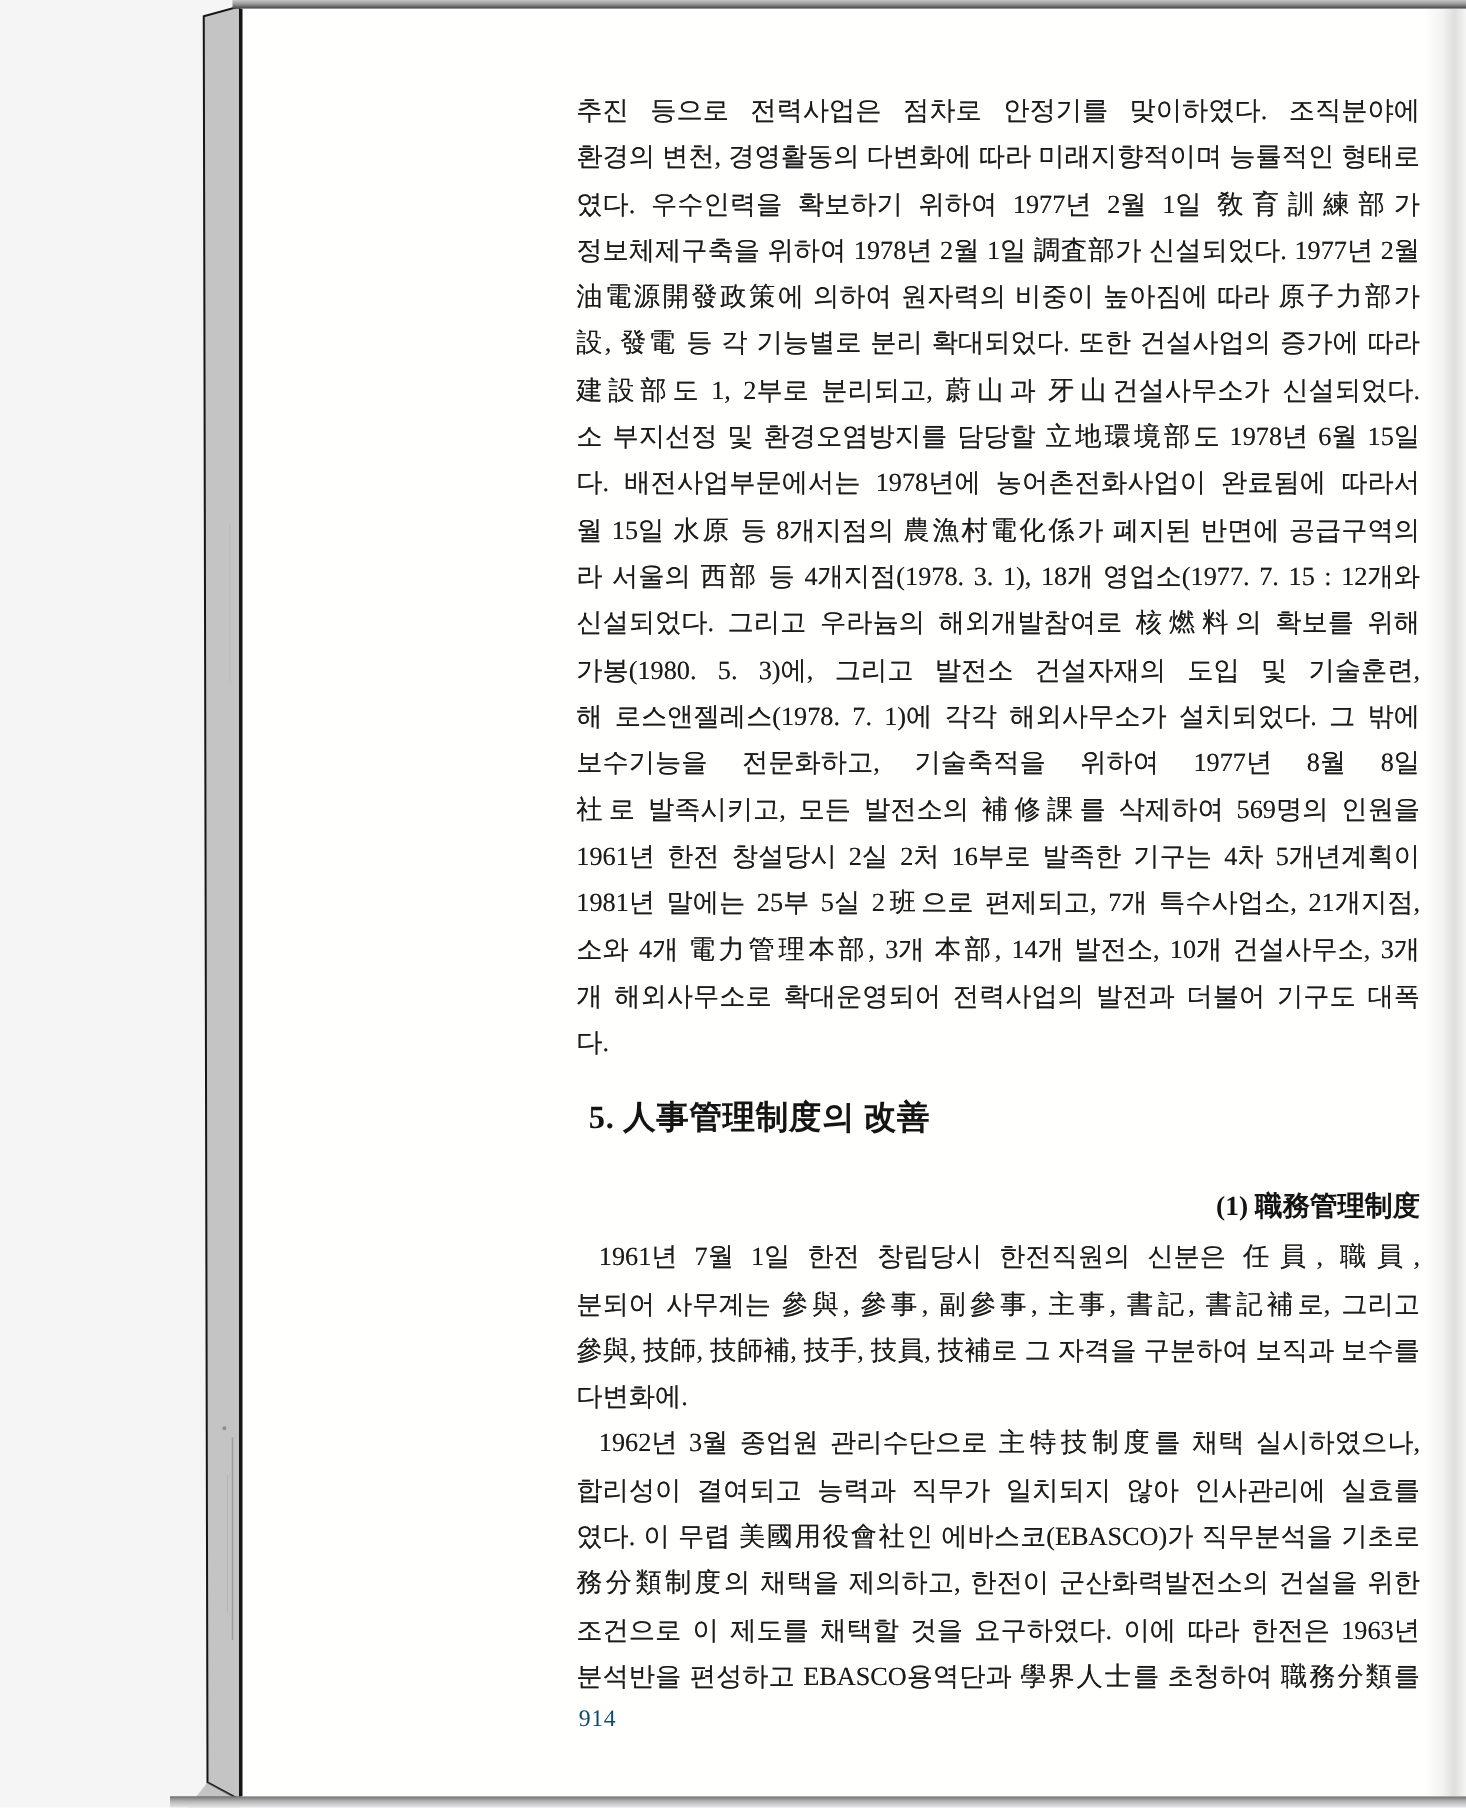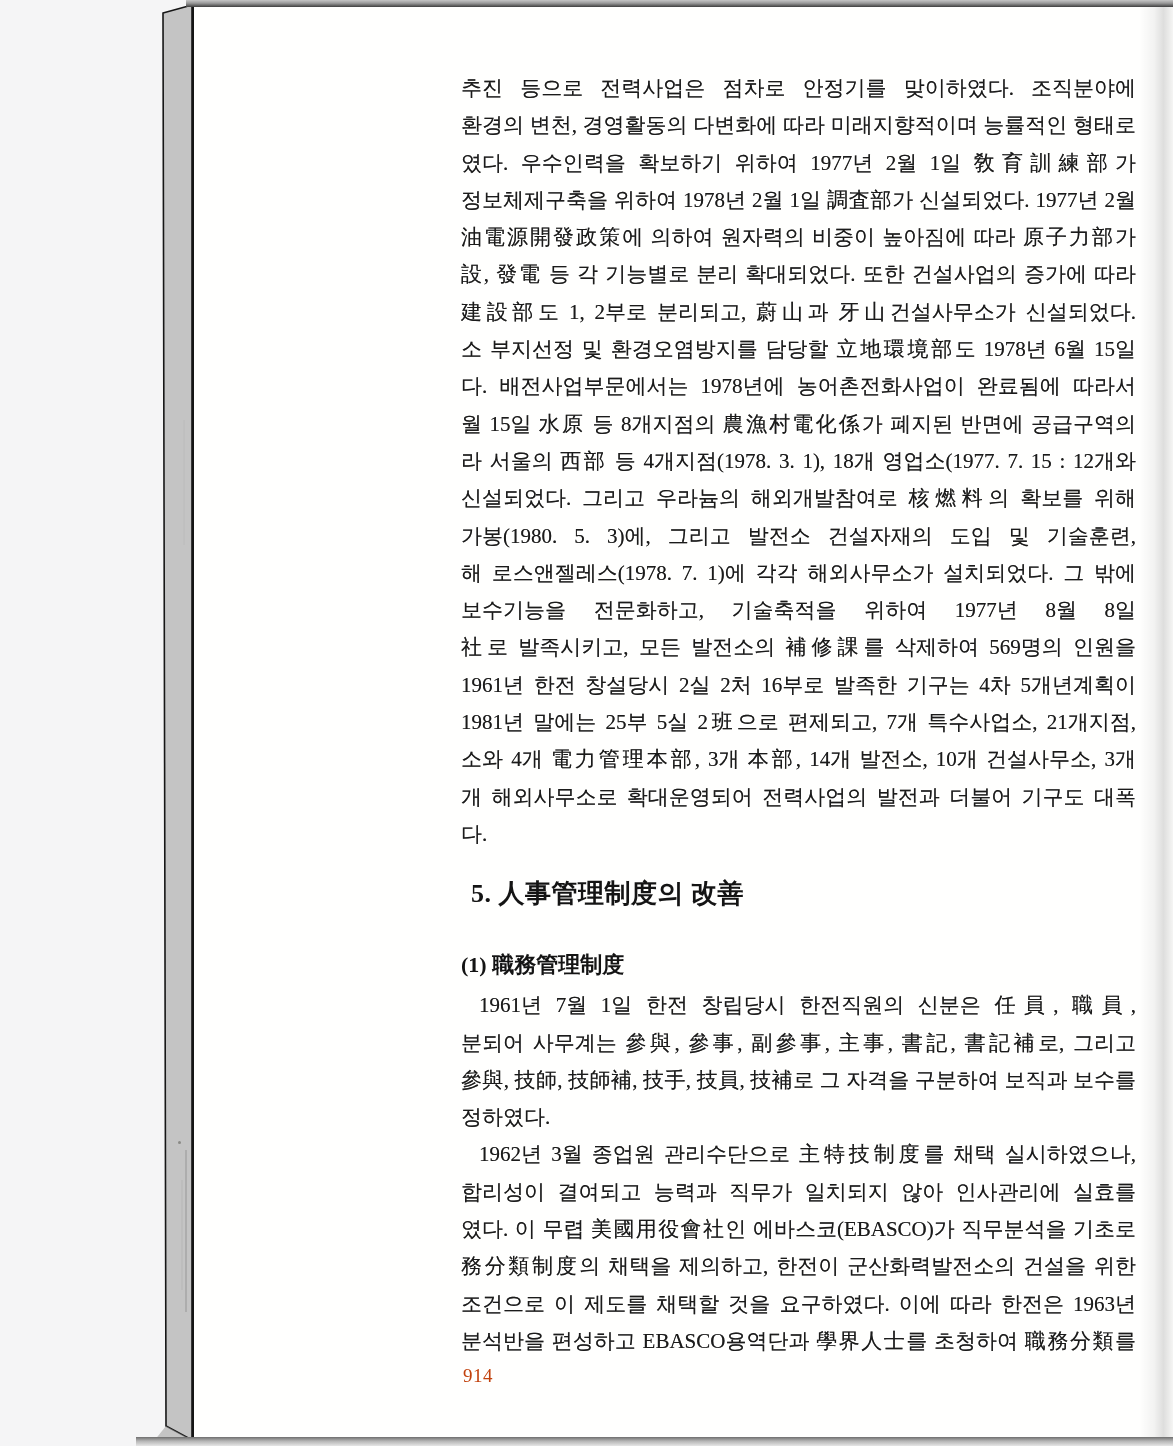--- a/index.html
+++ b/index.html
@@ -59,29 +59,30 @@
     margin: 21px 0 0 10px;
     font-size: 26px; line-height: 40px;
     font-weight: bold; letter-spacing: 0.5px;
     color: #141414;
   }
   .h3 {
     margin: 33px 0 0 0;
     font-size: 22px; line-height: 36px;
     font-weight: bold;
     color: #141414;
+    text-align: right;
   }
   .para2 { margin-top: 4px; }
   .para3 { margin-top: 0; }
   .pageno {
     margin-top: 1px;
     margin-left: 2px;
     font-size: 19px; line-height: 30px;
     letter-spacing: 0.5px;
-    color: #c2410c;
+    color: #0c4a6e;
     text-align: left;
   }
   .speck {
     position: absolute; border-radius: 50%;
     background: #8a8a86;
   }
   .s1 { left: 178px; top: 1141px; width: 3px; height: 3px; }
   .s2 { left: 769px; top: 303px; width: 2px; height: 2px; background: #b9b4ae; }
 </style>
 </head>
@@ -127,21 +128,21 @@
       </div>
 
     <h2 class="h2">5. 人事管理制度의 改善</h2>
 
     <h3 class="h3">(1) 職務管理制度</h3>
 
     <div class="para para2">
         <div class="line indent">1961년 7월 1일 한전 창립당시 한전직원의 신분은 任員, 職員, 日傭員으로 구</div>
         <div class="line">분되어 사무계는 參與, 參事, 副參事, 主事, 書記, 書記補로, 그리고 기술계는</div>
         <div class="line">參與, 技師, 技師補, 技手, 技員, 技補로 그 자격을 구분하여 보직과 보수를 결</div>
-        <div class="line lastline">정하였다.</div>
+        <div class="line lastline">다변화에.</div>
       </div>
 
     <div class="para para3">
         <div class="line indent">1962년 3월 종업원 관리수단으로 主特技制度를 채택 실시하였으나, 분류기준에</div>
         <div class="line">합리성이 결여되고 능력과 직무가 일치되지 않아 인사관리에 실효를 거두지 못하</div>
         <div class="line">였다. 이 무렵 美國用役會社인 에바스코(EBASCO)가 직무분석을 기초로 한 職</div>
         <div class="line">務分類制度의 채택을 제의하고, 한전이 군산화력발전소의 건설을 위한 AID차관</div>
         <div class="line">조건으로 이 제도를 채택할 것을 요구하였다. 이에 따라 한전은 1963년 9월 직무</div>
         <div class="line">분석반을 편성하고 EBASCO용역단과 學界人士를 초청하여 職務分類를 실시하였</div>
       </div>

